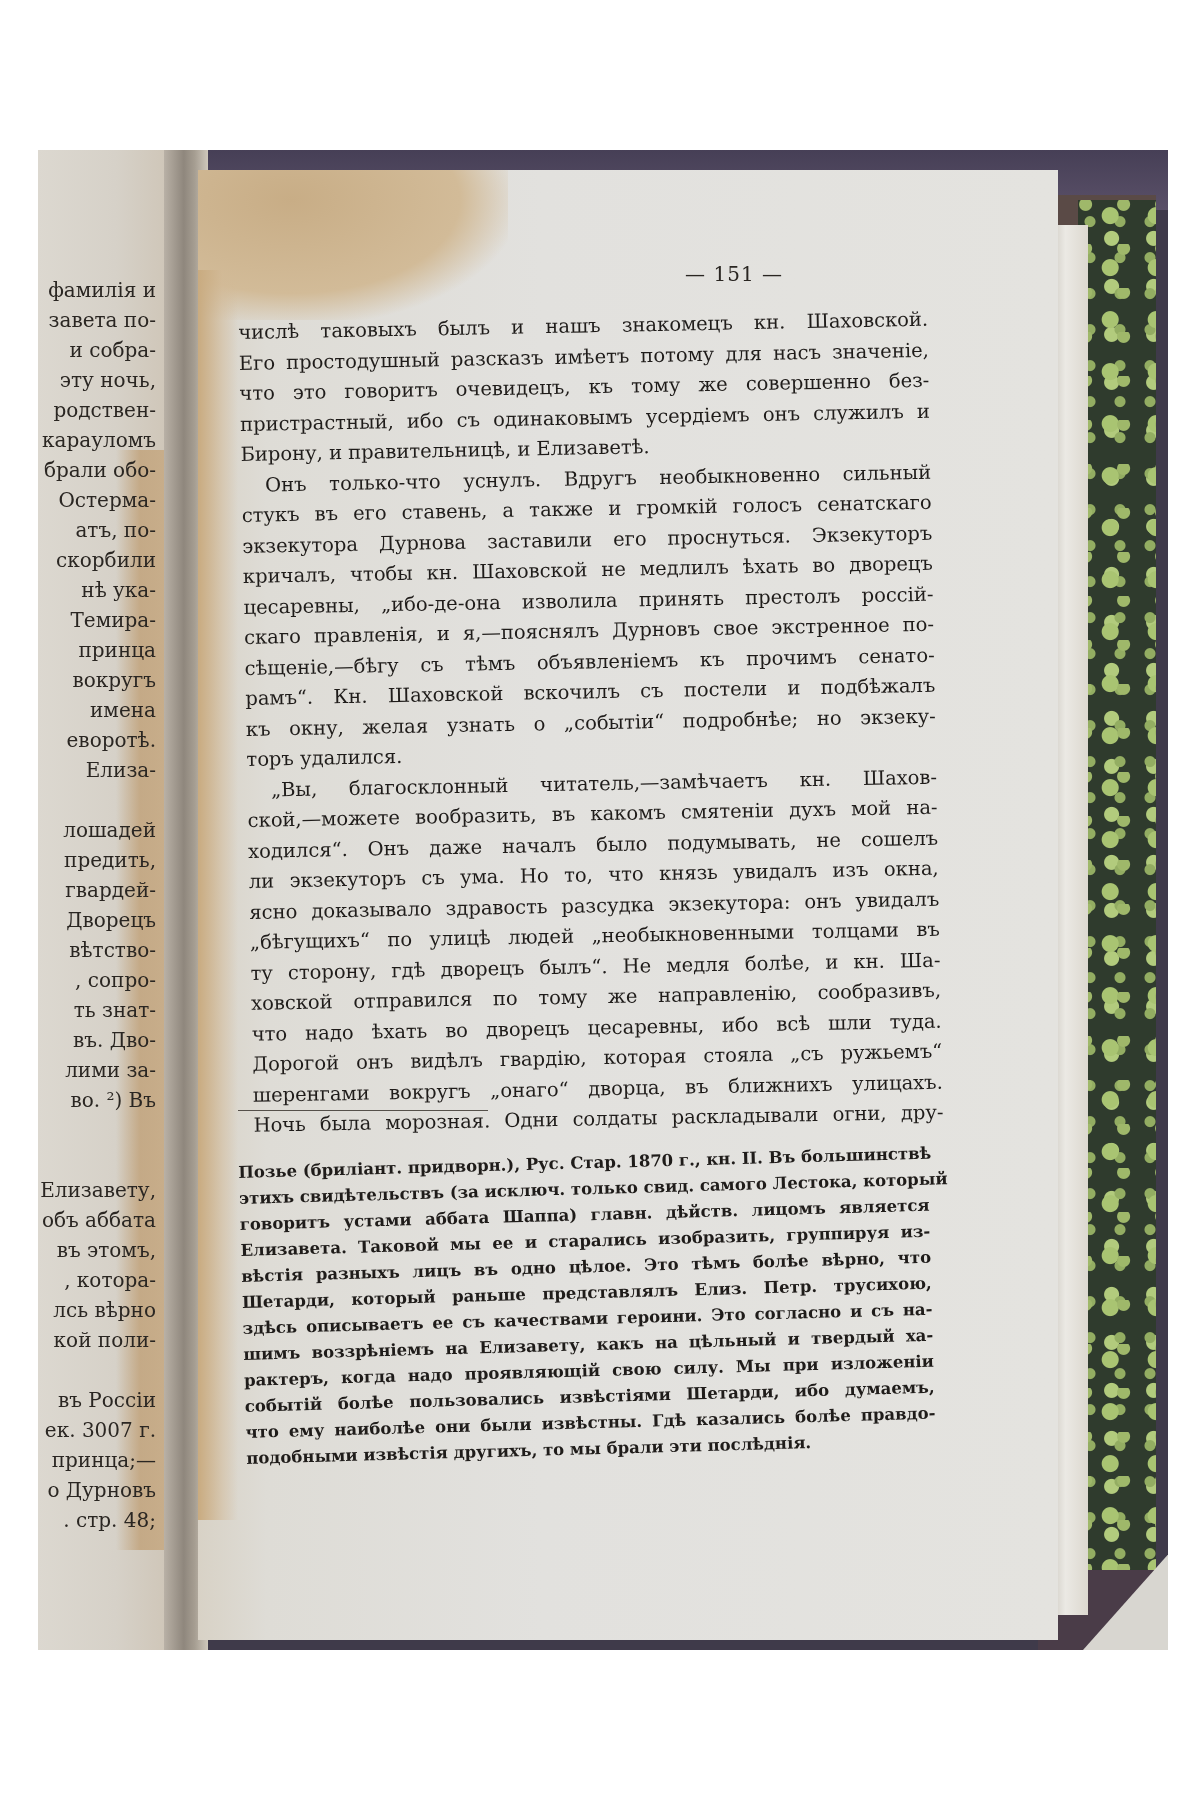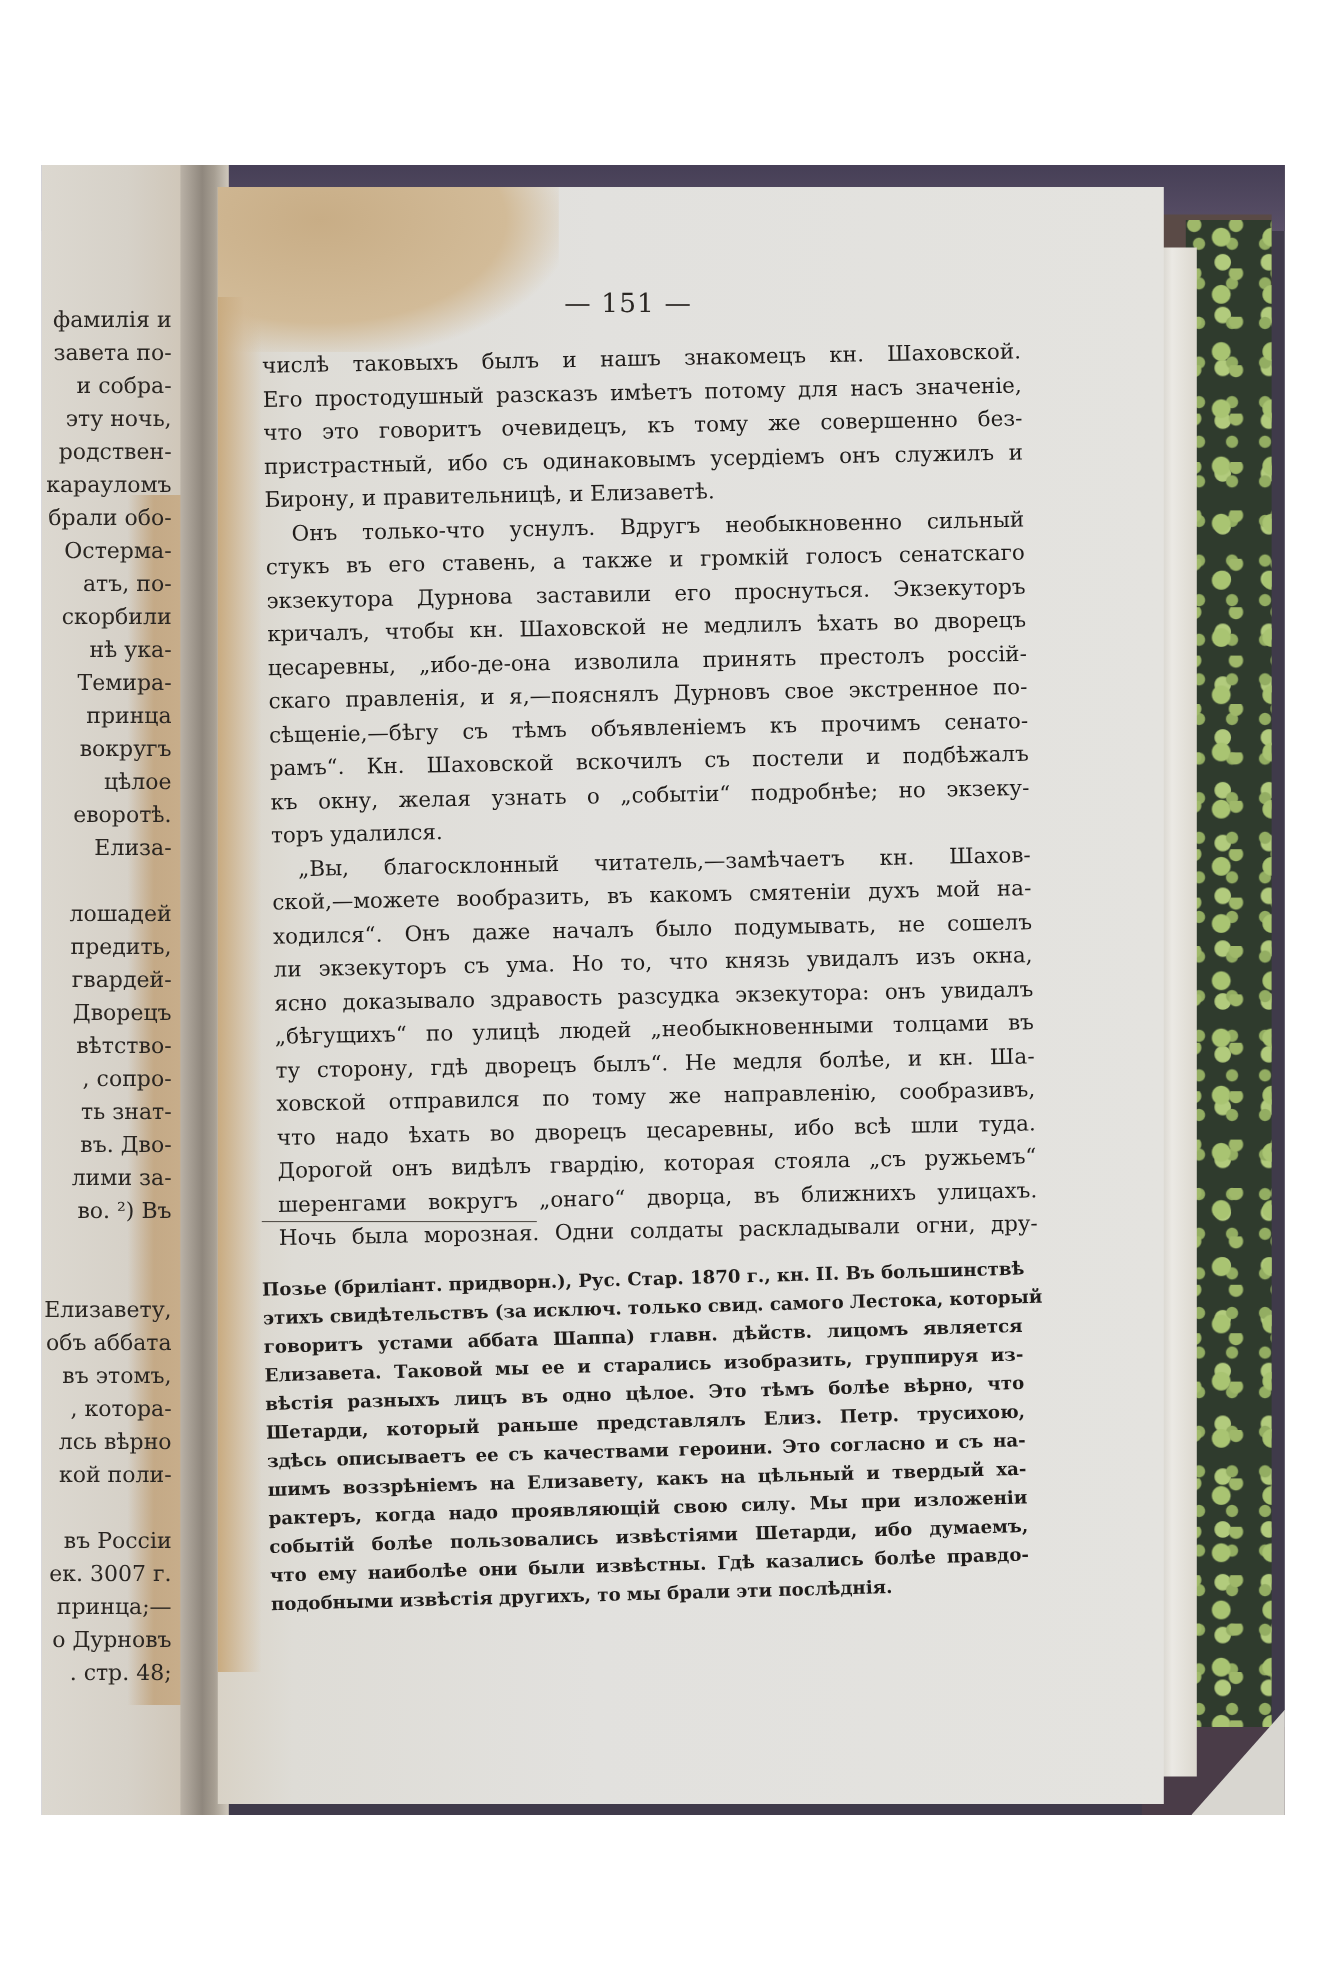--- a/index.html
+++ b/index.html
@@ -63,22 +63,22 @@
     position: absolute; left: 1005px; top: 75px; width: 45px; height: 1390px;
     background: linear-gradient(90deg, #e7e6e1 0%, #d9d6cf 30%, #ebe9e4 50%, #dcd8cf 100%);
   }
   .fold {
     position: absolute; left: 885px; top: 1300px; width: 160px; height: 180px;
     background: #d8d6d0;
     clip-path: polygon(100% 0, 100% 100%, 0 100%);
   }
 
   .page-number {
-    position: absolute; left: 315px; top: 92px; width: 270px; text-align: left;
-    font-size: 24px; color: #2a2622; letter-spacing: 1px;
+    position: absolute; left: 315px; top: 92px; width: 270px; text-align: right;
+    font-size: 20px; color: #2a2622; letter-spacing: 1px;
   }
   .main-text {
     position: absolute; left: 40px; top: 148px; width: 690px;
     font-size: 19.5px; line-height: 30.5px; color: #1f1c1a;
     transform: rotate(-1.1deg); transform-origin: left top;
   }
   .main-text .line { white-space: nowrap; text-align: justify; text-align-last: justify; display: block; }
   .main-text .line.last { text-align-last: left; }
   .main-text .line.indent { padding-left: 24px; }
   .rule {
@@ -117,21 +117,21 @@
       <span class="frag">родствен-</span>
       <span class="frag">карауломъ</span>
       <span class="frag">брали обо-</span>
       <span class="frag">Остерма-</span>
       <span class="frag">атъ, по-</span>
       <span class="frag">скорбили</span>
       <span class="frag">нѣ ука-</span>
       <span class="frag">Темира-</span>
       <span class="frag">принца</span>
       <span class="frag">вокругъ</span>
-      <span class="frag">цѣлое</span>
+      <span class="frag">имена</span>
       <span class="frag">еворотѣ.</span>
       <span class="frag">Елиза-</span>
       <span class="gap"></span>
       <span class="frag">лошадей</span>
       <span class="frag">предить,</span>
       <span class="frag">гвардей-</span>
       <span class="frag">Дворецъ</span>
       <span class="frag">вѣтство-</span>
       <span class="frag">, сопро-</span>
       <span class="frag">ть знат-</span>

